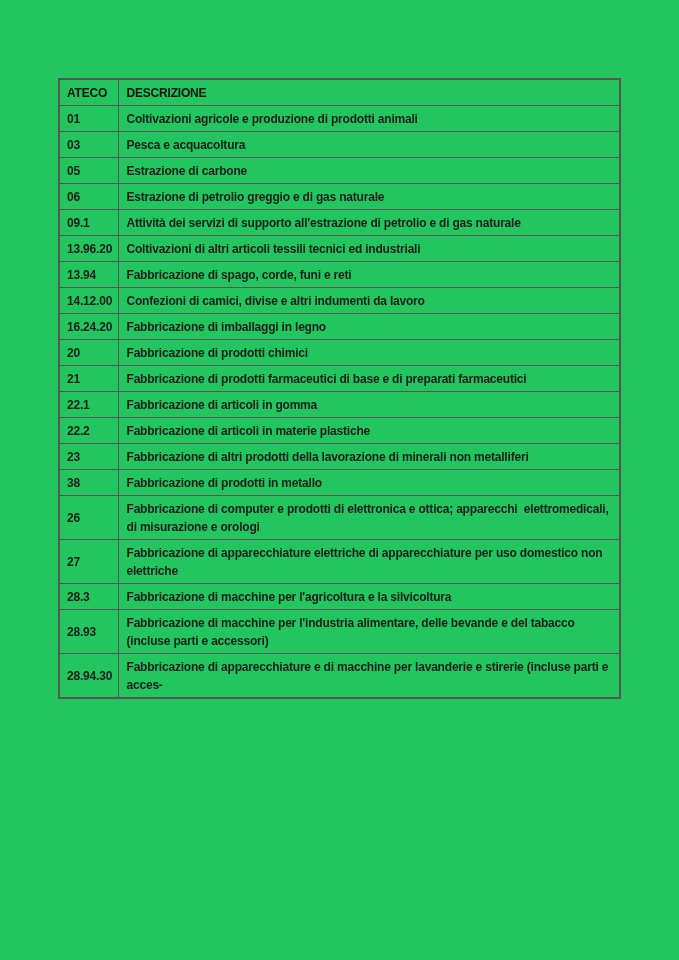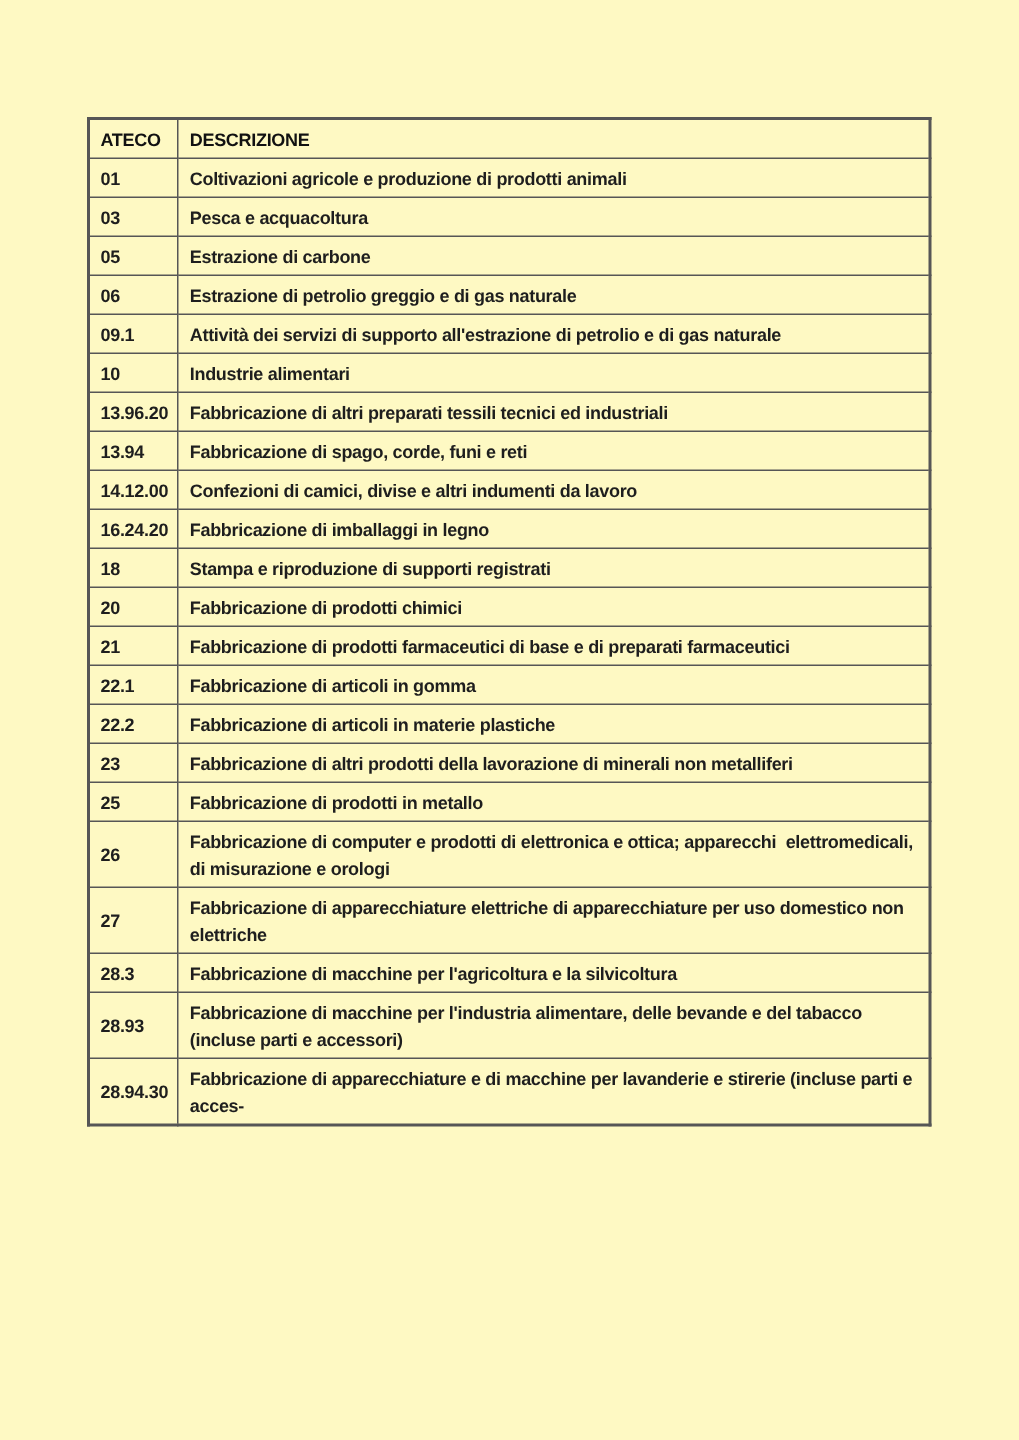--- a/index.html
+++ b/index.html
@@ -7,21 +7,21 @@
     width: 679px;
     height: 960px;
     background: #ffffff;
     font-family: "Liberation Sans", sans-serif;
     color: #1e1e1e;
   }
   .page {
     position: relative;
     width: 679px;
     height: 960px;
-    background: #fef9c3;
+    background: #22c55e;
     overflow: hidden;
   }
   .ateco-table {
     position: absolute;
     left: 58px;
     top: 78px;
     width: 561px;
     border-collapse: collapse;
     table-layout: fixed;
     font-size: 12px;
@@ -79,52 +79,44 @@
   <tr>
     <td class="col-code">06</td>
     <td class="col-desc">Estrazione di petrolio greggio e di gas naturale</td>
   </tr>
 
   <tr>
     <td class="col-code">09.1</td>
     <td class="col-desc">Attività dei servizi di supporto all'estrazione di petrolio e di gas naturale</td>
   </tr>
 
-  <tr>
-    <td class="col-code">10</td>
-    <td class="col-desc">Industrie alimentari</td>
-  </tr>
 
 
   <tr>
     <td class="col-code">13.96.20</td>
-    <td class="col-desc">Fabbricazione di altri preparati tessili tecnici ed industriali</td>
+    <td class="col-desc">Coltivazioni di altri articoli tessili tecnici ed industriali</td>
   </tr>
 
   <tr>
     <td class="col-code">13.94</td>
     <td class="col-desc">Fabbricazione di spago, corde, funi e reti</td>
   </tr>
 
 
   <tr>
     <td class="col-code">14.12.00</td>
     <td class="col-desc">Confezioni di camici, divise e altri indumenti da lavoro</td>
   </tr>
 
   <tr>
     <td class="col-code">16.24.20</td>
     <td class="col-desc">Fabbricazione di imballaggi in legno</td>
   </tr>
 
 
-  <tr>
-    <td class="col-code">18</td>
-    <td class="col-desc">Stampa e riproduzione di supporti registrati</td>
-  </tr>
 
 
   <tr>
     <td class="col-code">20</td>
     <td class="col-desc">Fabbricazione di prodotti chimici</td>
   </tr>
 
   <tr>
     <td class="col-code">21</td>
     <td class="col-desc">Fabbricazione di prodotti farmaceutici di base e di preparati farmaceutici</td>
@@ -140,21 +132,21 @@
     <td class="col-desc">Fabbricazione di articoli in materie plastiche</td>
   </tr>
 
   <tr>
     <td class="col-code">23</td>
     <td class="col-desc">Fabbricazione di altri prodotti della lavorazione di minerali non metalliferi</td>
   </tr>
 
 
   <tr>
-    <td class="col-code">25</td>
+    <td class="col-code">38</td>
     <td class="col-desc">Fabbricazione di prodotti in metallo</td>
   </tr>
 
   <tr>
     <td class="col-code">26</td>
     <td class="col-desc">Fabbricazione di computer e prodotti di elettronica e ottica; apparecchi  elettromedicali, di misurazione e orologi</td>
   </tr>
 
   <tr>
     <td class="col-code">27</td>

